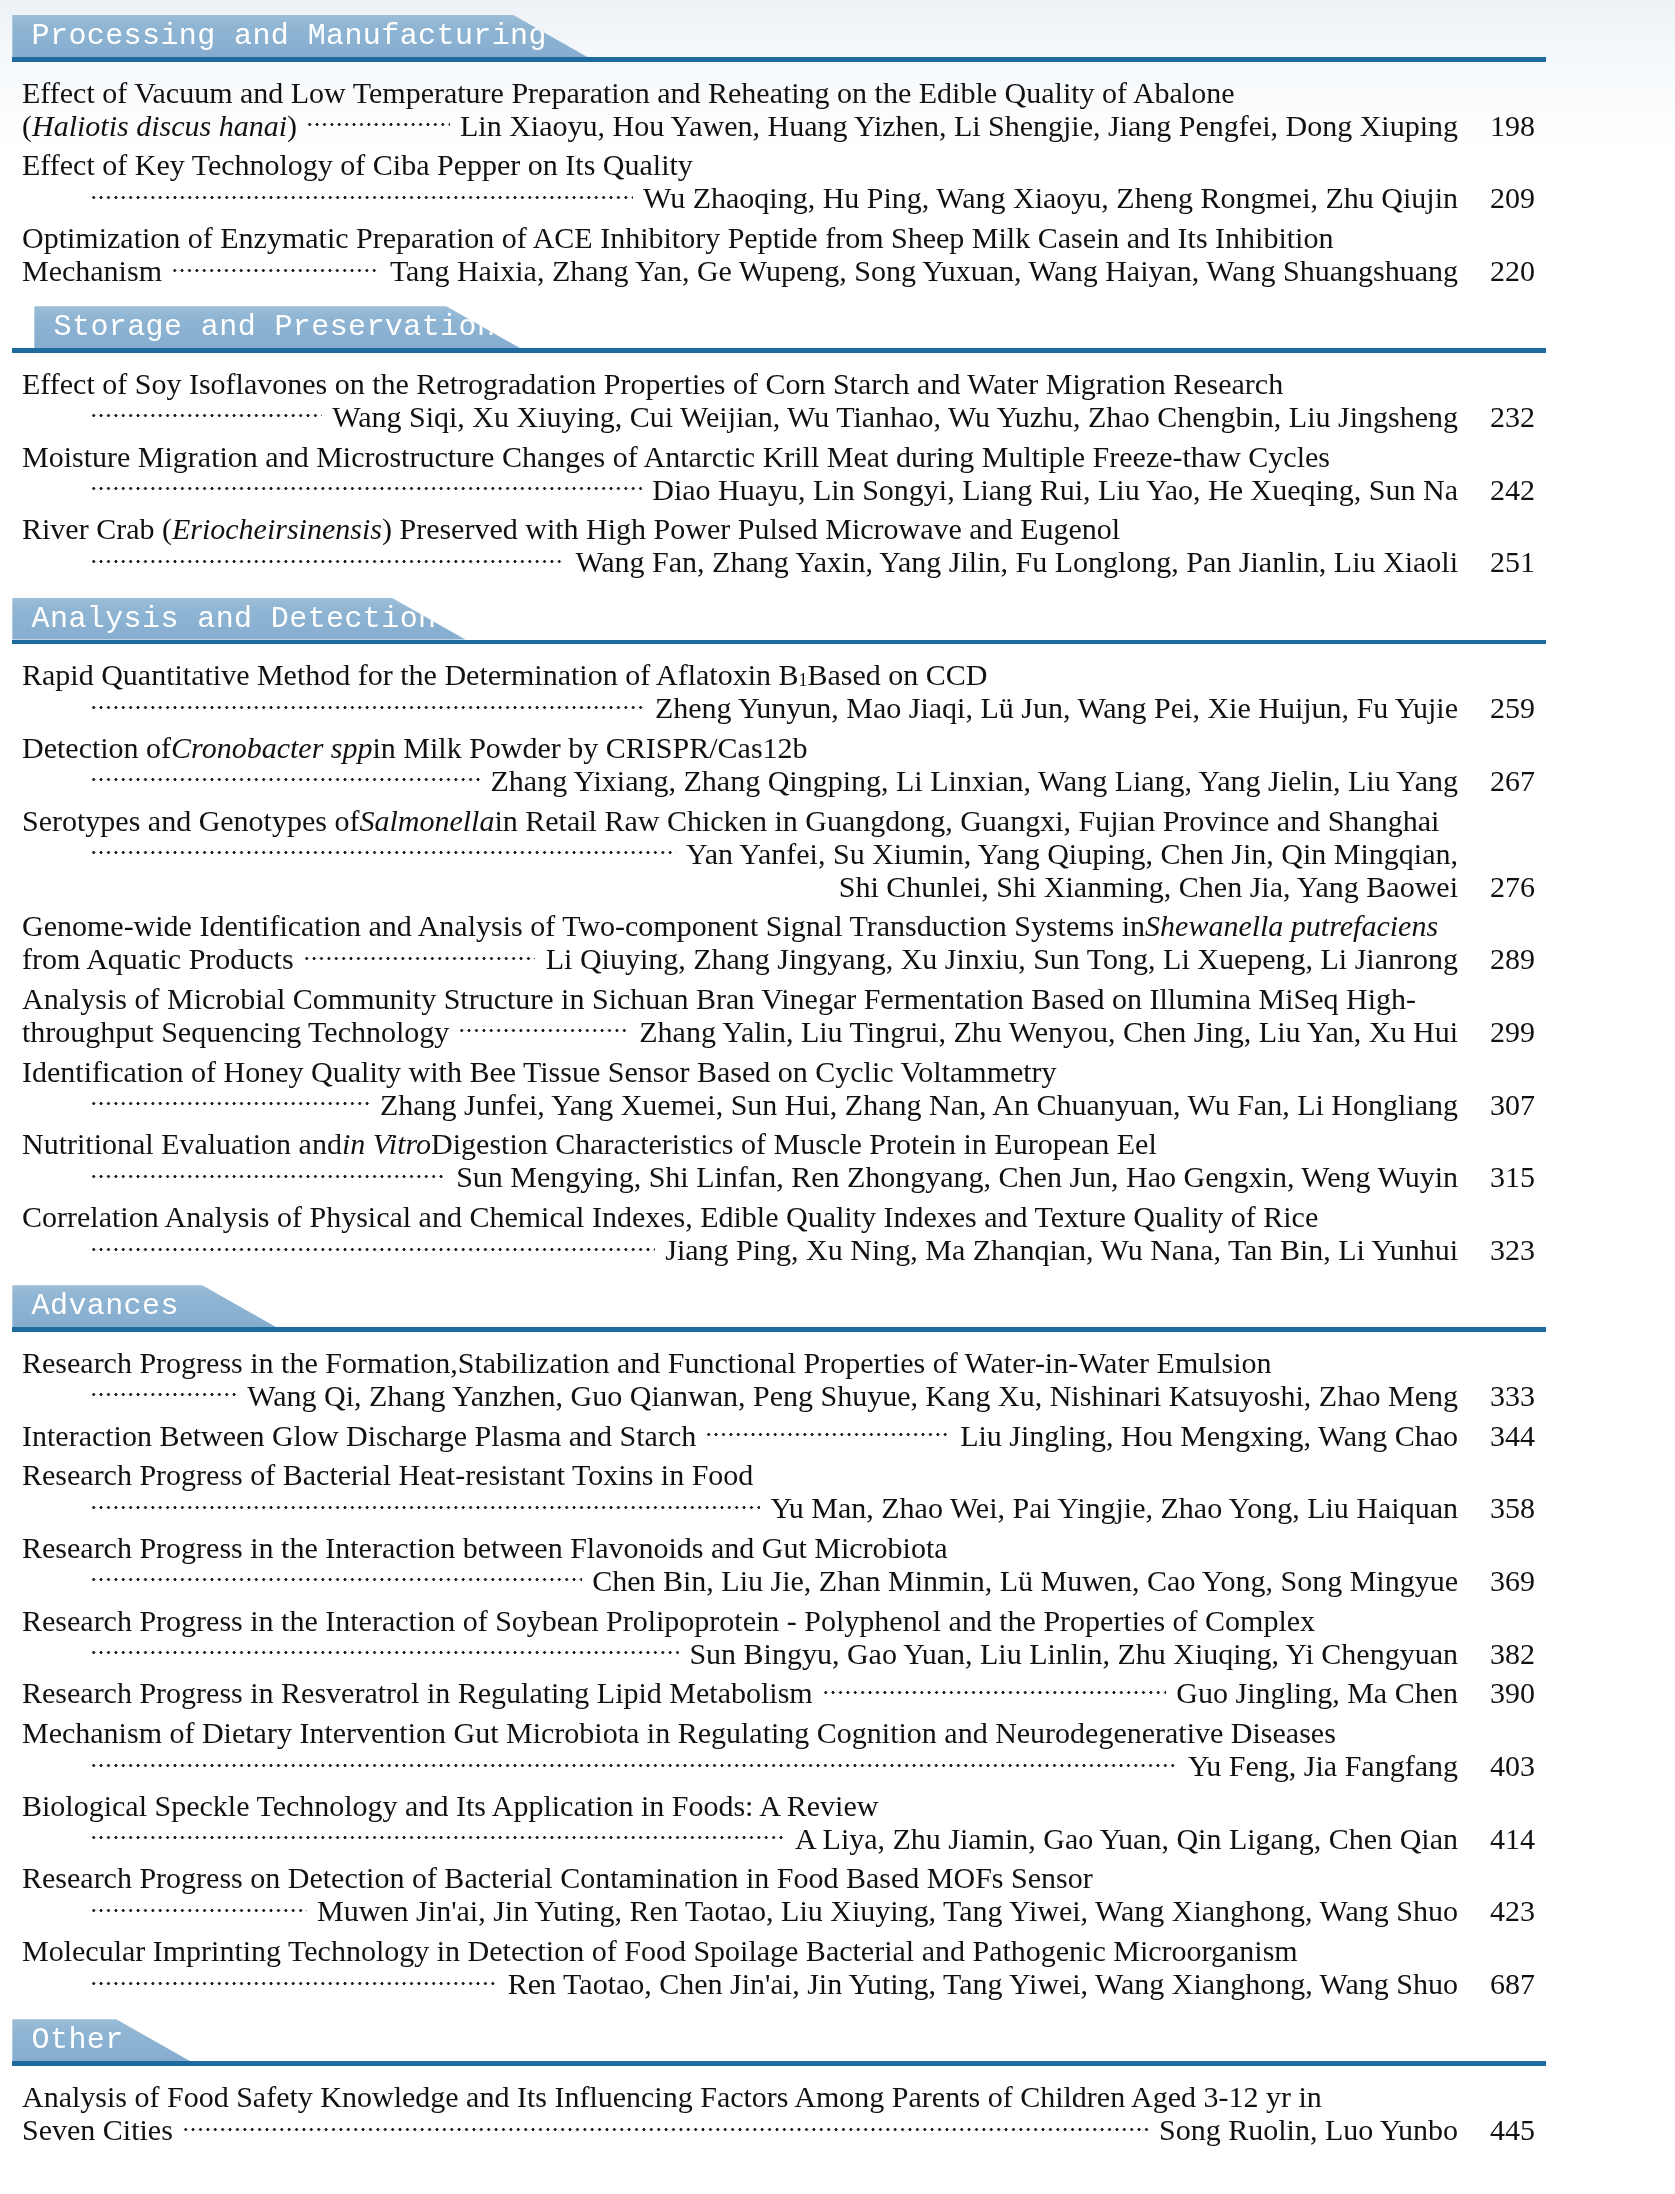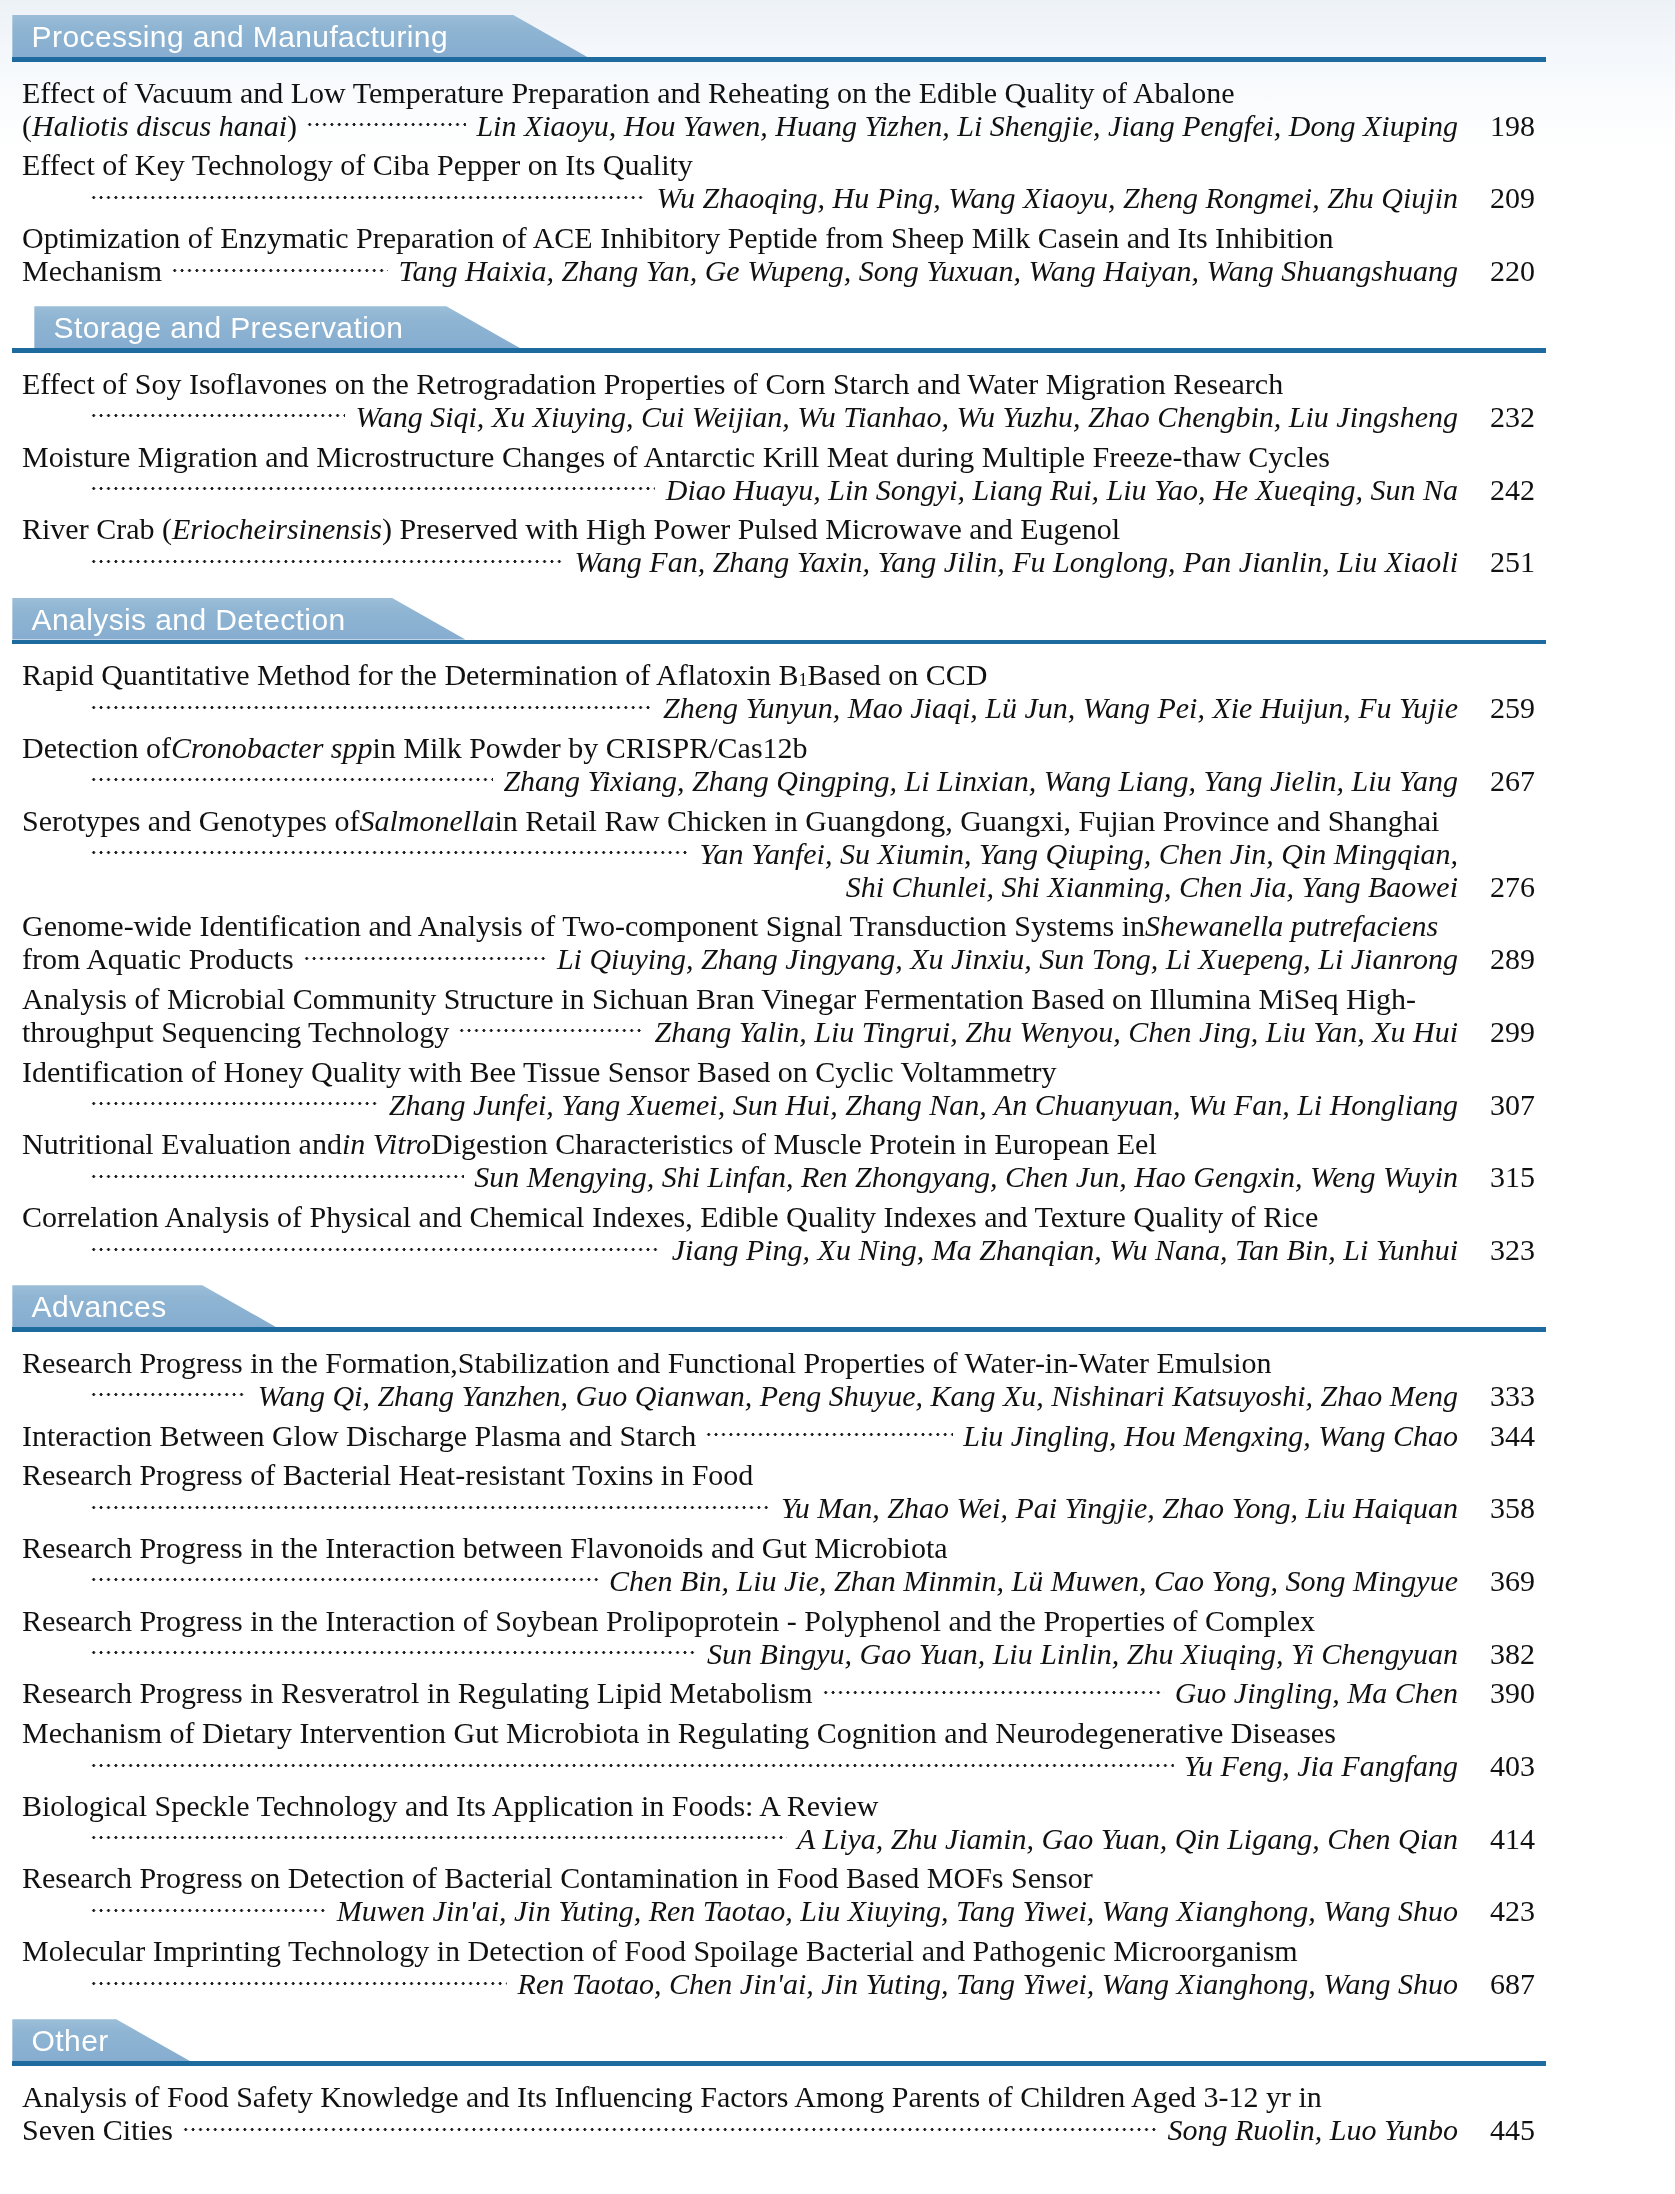--- a/index.html
+++ b/index.html
@@ -16,21 +16,21 @@
   .section{margin-bottom:19.3px;}
   .banner-row{position:relative;height:42px;margin-bottom:18.6px;}
   .banner-rule{position:absolute;left:-9.7px;right:-11px;bottom:-4.5px;height:4.5px;background:#1d6b9f;}
   .banner{
     position:absolute;left:-9.7px;top:0;height:42px;
     background:linear-gradient(180deg,#9cbeD8 0%, #8fb5d3 30%, #86add0 100%);
     clip-path:polygon(0 0, calc(100% - 74px) 0, 100% 100%, 0 100%);
   }
   .banner-label{
     display:block;padding-left:19.3px;line-height:43px;
-    font-family:Liberation Sans, sans-serif;
+    font-family:Liberation Mono, monospace;
     font-size:30px;color:#ffffff;letter-spacing:0.4px;
     white-space:nowrap;
   }
   .entry{margin-bottom:6.7px;}
   .line{
     display:flex;align-items:stretch;
     line-height:33px;height:33px;
     font-size:30px;white-space:nowrap;
   }
   .t{flex:none;}
@@ -39,21 +39,21 @@
   .ind{flex:none;width:59px;}
   .sp{flex:1 1 auto;min-width:0;}
   .lead{
     flex:1 1 auto;min-width:7.4px;
     margin:0 10.4px 0 9px;
     background-image:radial-gradient(circle, #1c1c1c 1.3px, transparent 1.6px);
     background-size:7.4px 7.4px;
     background-repeat:repeat-x;
     background-position:0 12.6px;
   }
-  .au{flex:none;font-style:italic;}
+  .au{flex:none;}
   .pg{flex:none;width:46px;margin-left:31px;text-align:right;}
 </style>
 </head>
 <body>
 
 <div class="page">
   <div id="sections">
       <div class="section">
         <div class="banner-row">
           <div class="banner-rule"></div>

